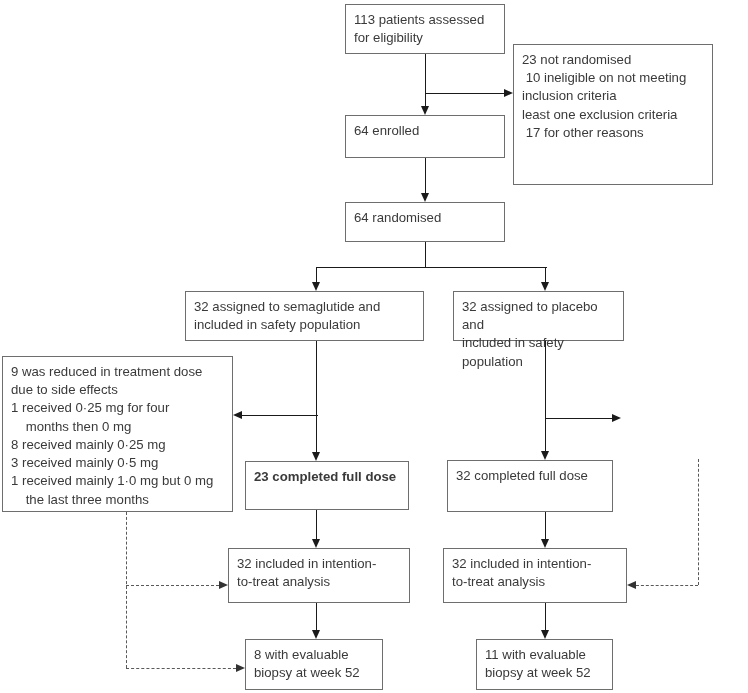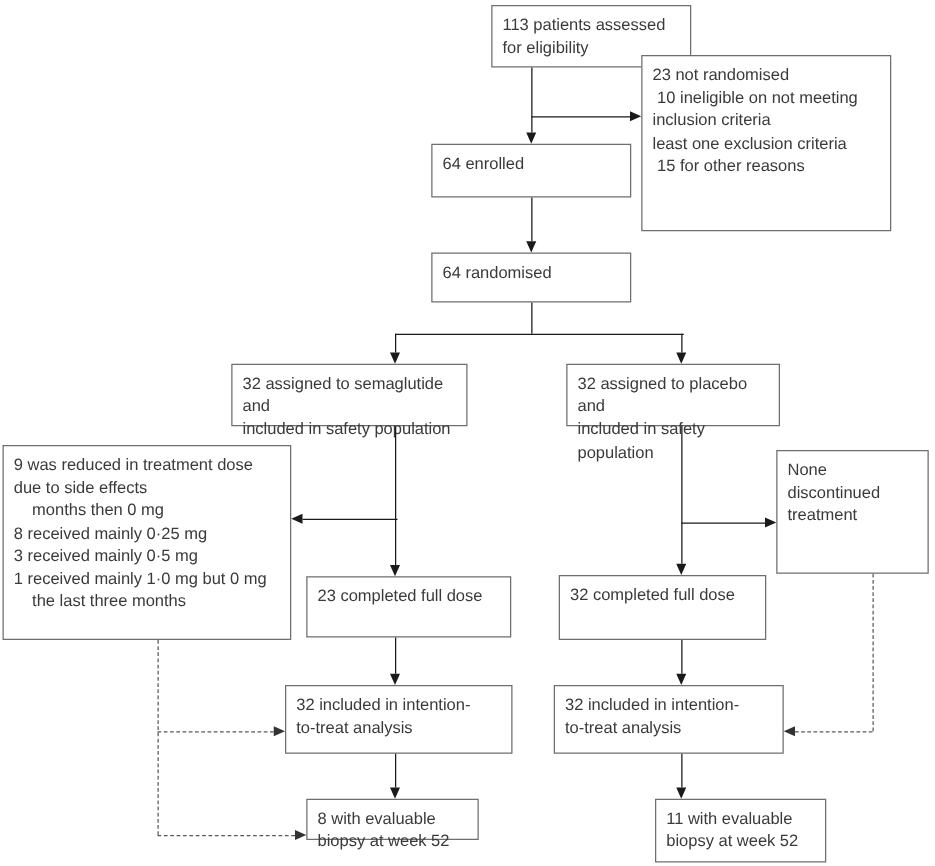--- a/index.html
+++ b/index.html
@@ -35,51 +35,51 @@
     border-top:4.5px solid transparent;border-bottom:4.5px solid transparent;
     border-left:9px solid #1a1a1a;}
   .a-left{position:absolute;width:0;height:0;
     border-top:4.5px solid transparent;border-bottom:4.5px solid transparent;
     border-right:9px solid #1a1a1a;}
   .a-dash{border-top-color:#333;border-left-color:#333;border-right-color:#333;}
   .a-dash.a-right{border-left-color:#333;border-top-color:transparent;border-bottom-color:transparent;}
   .a-dash.a-left{border-right-color:#333;border-top-color:transparent;border-bottom-color:transparent;}
 
   
-  #b-assessed          {left:345px;top:4px;  width:160px;height:50px;margin-left:48px;}
+  #b-assessed          {left:345px;top:4px;  width:160px;height:50px;}
   #b-notrand           {left:513px;top:44px; width:200px;height:141px;}
   #b-enrolled          {left:345px;top:115px;width:160px;height:43px;}
   #b-randomised        {left:345px;top:202px;width:160px;height:40px;}
-  #b-sema-assigned     {left:185px;top:291px;width:189px;height:50px;}
+  #b-sema-assigned     {left:185px;top:291px;width:239px;height:50px;}
   #b-placebo-assigned  {left:453px;top:291px;width:171px;height:50px;}
   #b-dose-reduced      {left:2px;  top:356px;width:231px;height:156px;}
   #b-none-disc         {left:621px;top:360px;width:122px;height:99px;}
-  #b-sema-completed    {left:245px;top:461px;width:164px;height:49px;}
+  #b-sema-completed    {left:245px;top:461px;width:164px;height:49px;font-weight:bold;}
   #b-placebo-completed {left:447px;top:460px;width:166px;height:52px;}
   #b-sema-itt          {left:228px;top:548px;width:182px;height:55px;}
   #b-placebo-itt       {left:443px;top:548px;width:184px;height:55px;}
-  #b-sema-biopsy       {left:245px;top:639px;width:138px;height:33px;}
-  #b-placebo-biopsy    {left:476px;top:639px;width:137px;height:51px;margin-left:48px;}
+  #b-sema-biopsy       {left:245px;top:639px;width:138px;height:51px;}
+  #b-placebo-biopsy    {left:476px;top:639px;width:137px;height:51px;}
 </style>
 </head>
 <body>
 
 <div class="canvas">
 
   <div class="box" id="b-assessed">
     <div class="ln">113 patients assessed</div>
     <div class="ln">for eligibility</div>
   </div>
 
   <div class="box" id="b-notrand">
     <div class="ln">23 not randomised</div>
     <div class="ln"> 10 ineligible on not meeting</div>
     <div class="ln">inclusion criteria</div>
     <div class="ln">least one exclusion criteria</div>
-    <div class="ln"> 15 for other reasons</div>
+    <div class="ln"> 17 for other reasons</div>
   </div>
 
   <div class="box" id="b-enrolled">
     <div class="ln">64 enrolled</div>
   </div>
 
   <div class="box" id="b-randomised">
     <div class="ln">64 randomised</div>
   </div>
 
@@ -89,32 +89,28 @@
   </div>
 
   <div class="box" id="b-placebo-assigned">
     <div class="ln">32 assigned to placebo and</div>
     <div class="ln">included in safety population</div>
   </div>
 
   <div class="box" id="b-dose-reduced">
     <div class="ln">9 was reduced in treatment dose</div>
     <div class="ln">due to side effects</div>
+    <div class="ln">1 received 0·25 mg for four</div>
     <div class="ln">    months then 0 mg</div>
     <div class="ln">8 received mainly 0·25 mg</div>
     <div class="ln">3 received mainly 0·5 mg</div>
     <div class="ln">1 received mainly 1·0 mg but 0 mg</div>
     <div class="ln">    the last three months</div>
   </div>
 
-  <div class="box" id="b-none-disc">
-    <div class="ln">None</div>
-    <div class="ln">discontinued</div>
-    <div class="ln">treatment</div>
-  </div>
 
   <div class="box" id="b-sema-completed">
     <div class="ln">23 completed full dose</div>
   </div>
 
   <div class="box" id="b-placebo-completed">
     <div class="ln">32 completed full dose</div>
   </div>
 
   <div class="box" id="b-sema-itt">

